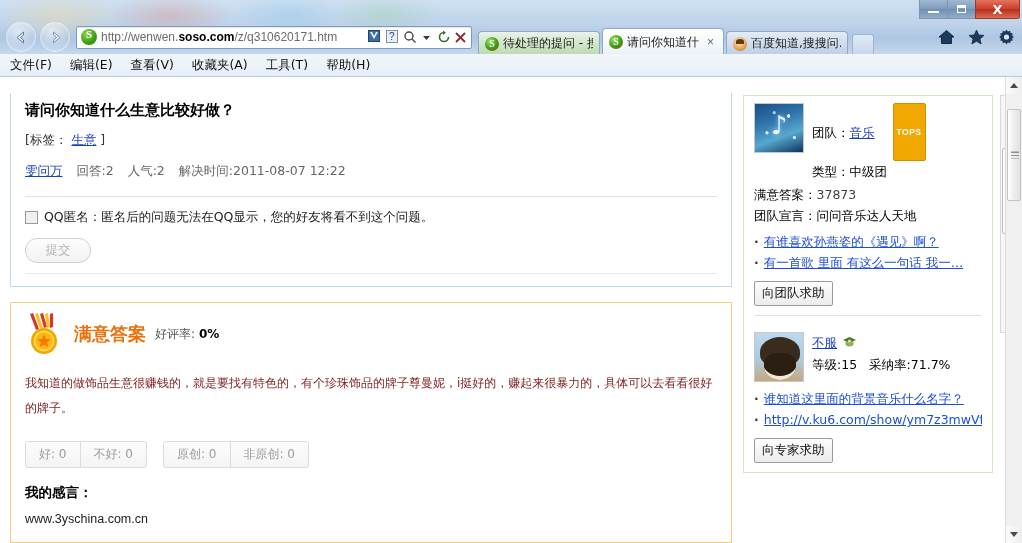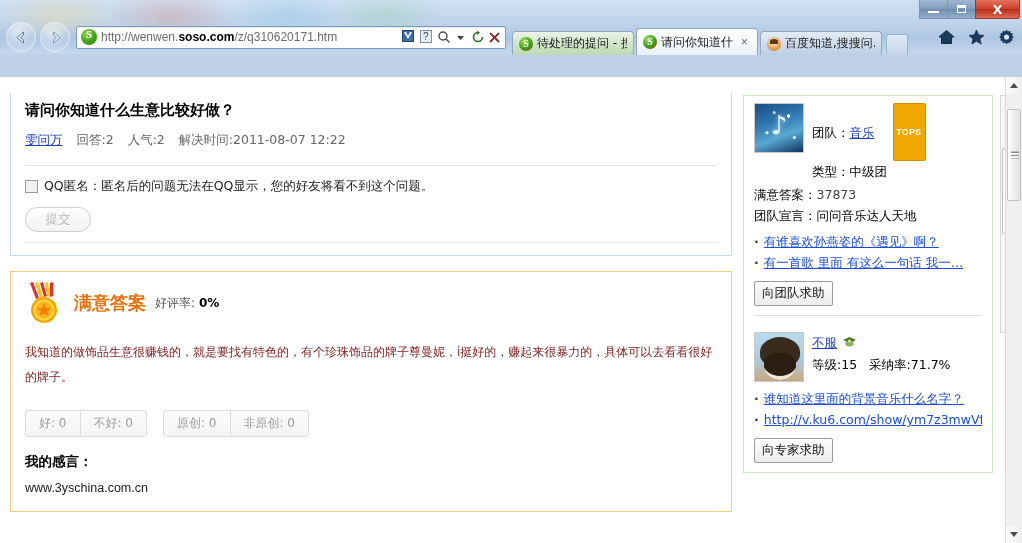--- a/index.html
+++ b/index.html
@@ -71,21 +71,21 @@
     background: radial-gradient(circle at 40% 30%, rgba(255,255,255,.55), rgba(255,255,255,.06) 65%);
     border: 1px solid rgba(255,255,255,.45);
     box-shadow: inset 0 0 3px rgba(255,255,255,.4);
   }
   .navbtn svg { display: block; }
   #back-button { margin-left: 6px; }
 
   
   #address-bar {
     margin-left: 6px;
-    height: 23px; width: 430px;
+    height: 23px; width: 396px;
     background: #fff;
     border: 1px solid #7a9cc0;
     border-radius: 2px 2px 2px 2px;
     display: flex; align-items: center;
     box-shadow: inset 0 1px 1px rgba(0,0,0,.10);
   }
   #site-favicon {
     width: 16px; height: 16px; margin: 0 4px 0 4px;
     border-radius: 50%;
     background: radial-gradient(circle at 35% 30%, #8fd64a, #3a9d15 60%, #2b7d0c);
@@ -486,29 +486,42 @@
         <svg width="17" height="17" viewBox="0 0 17 17">
           <path d="M8.5 0.8 L10 2.4 L12.1 1.8 L12.6 4 L14.8 4.4 L14.1 6.5 L15.8 8 L14.1 9.5
                    L14.8 11.6 L12.6 12 L12.1 14.2 L10 13.6 L8.5 15.2 L7 13.6 L4.9 14.2
                    L4.4 12 L2.2 11.6 L2.9 9.5 L1.2 8 L2.9 6.5 L2.2 4.4 L4.4 4 L4.9 1.8 L7 2.4 Z" fill="#1b3a5c"></path>
           <circle cx="8.5" cy="8" r="2.6" fill="#d9e6f3"></circle>
         </svg>
       </span>
     </div>
   </div>
 
+  <div id="menu-bar">
+    <span class="menu-item">文件(F)</span>
+    <span class="menu-item">编辑(E)</span>
+    <span class="menu-item">查看(V)</span>
+    <span class="menu-item">收藏夹(A)</span>
+    <span class="menu-item">工具(T)</span>
+    <span class="menu-item">帮助(H)</span>
+  </div>
 
   <div id="page-viewport">
     <div id="page-content">
 
       <div id="left-column">
 
         <div id="question-panel">
           <h1 id="question-title">请问你知道什么生意比较好做？</h1>
 
+          <div id="tag-line">
+            <span class="lbl">[标签：</span>
+            <span class="lnk">生意</span>
+            <span class="lbl">]</span>
+          </div>
 
           <div id="meta-line">
             <span class="lnk">雯问万</span>
             <span>回答:2</span>
             <span>人气:2</span>
             <span>解决时间:2011-08-07 12:22</span>
           </div>
 
           <div id="meta-divider"></div>
 

